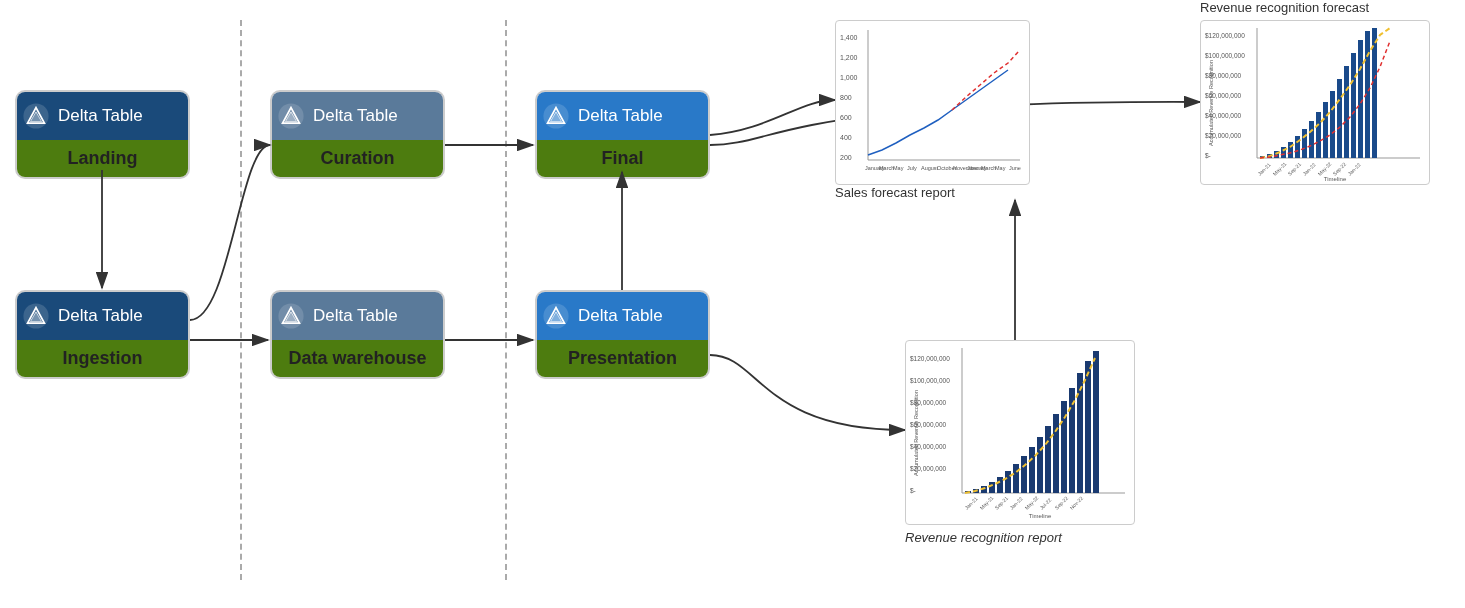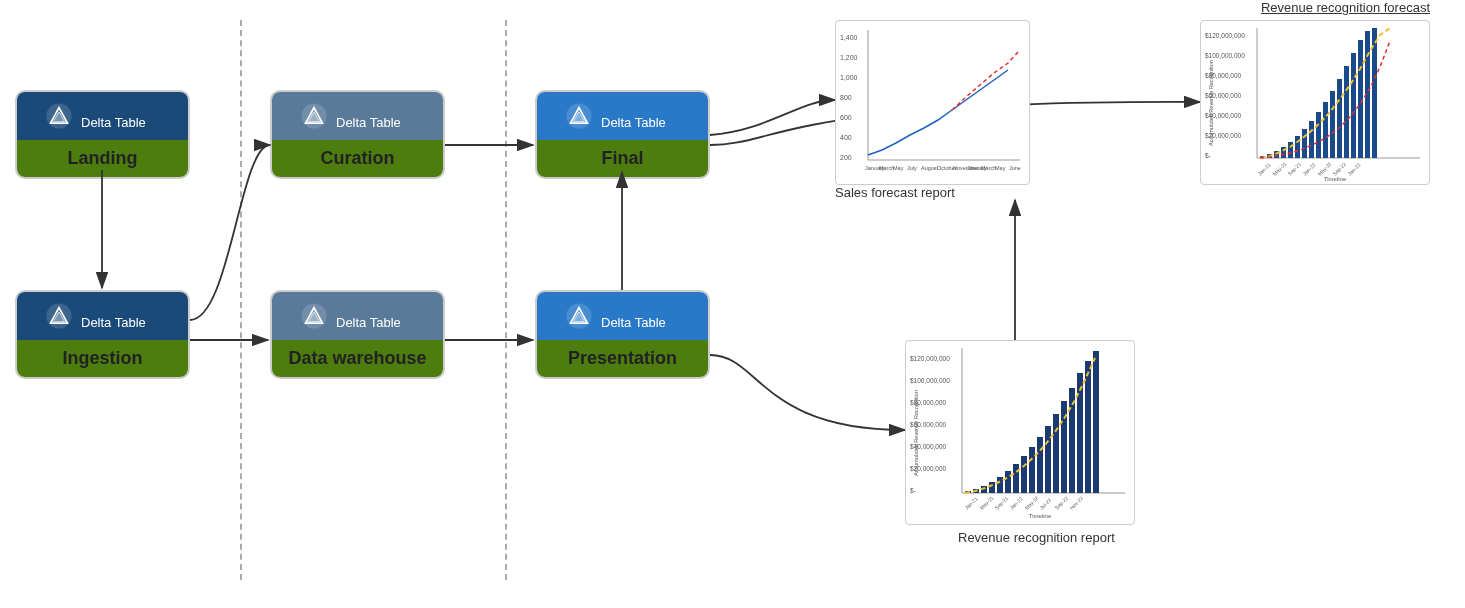--- a/index.html
+++ b/index.html
@@ -22,25 +22,25 @@
     
     .dt-node {
       position: absolute;
       border-radius: 10px;
       overflow: hidden;
       border: 2px solid #ccc;
       width: 175px;
     }
     .dt-node .header {
       display: flex;
-      align-items: flex-end;
+      align-items: center;
       gap: 8px;
-      padding: 10px 28px;
+      padding: 10px 5px;
       color: white;
-      font-size: 13px;
+      font-size: 17px;
       font-weight: 500;
     }
     .dt-node .header .delta-icon {
       width: 28px;
       height: 28px;
       flex-shrink: 0;
     }
     .dt-node .label {
       background: #4d7c0f;
       text-align: center;
@@ -277,21 +277,21 @@
       <text x="83" y="148" font-size="5" fill="#555" transform="rotate(-45,90,148)">Sep-21</text>
       <text x="98" y="148" font-size="5" fill="#555" transform="rotate(-45,105,148)">Jan-22</text>
       <text x="113" y="148" font-size="5" fill="#555" transform="rotate(-45,120,148)">May-22</text>
       <text x="128" y="148" font-size="5" fill="#555" transform="rotate(-45,135,148)">Sep-22</text>
       <text x="143" y="148" font-size="5" fill="#555" transform="rotate(-45,150,148)">Jan-22</text>
 
       <text x="130" y="158" font-size="6" fill="#555" text-anchor="middle">Timeline</text>
       <text x="8" y="80" font-size="5.5" fill="#555" transform="rotate(-90,8,80)" text-anchor="middle">Accumulated Revenue Recognition</text>
     </svg>
   </div>
-  <div class="chart-caption" style="left:1200px; top:0px; width:230px; font-size:13px; text-align:right;text-decoration:underline;">Revenue recognition forecast</div>
+  <div class="chart-caption" style="left:1200px; top:0px; width:230px; font-size:13px; text-align:left;">Revenue recognition forecast</div>
 
   <div class="chart-thumb" style="left:905px; top:340px; width:230px; height:185px;">
     <svg width="220" height="180" style="display:block; margin:2px auto 0;">
 
       <line x1="52" y1="5" x2="52" y2="150" stroke="#999" stroke-width="1"></line>
       <line x1="52" y1="150" x2="215" y2="150" stroke="#999" stroke-width="1"></line>
 
       <text x="0" y="150" font-size="6.5" fill="#555">$-</text>
       <text x="0" y="128" font-size="6.5" fill="#555">$20,000,000</text>
       <text x="0" y="106" font-size="6.5" fill="#555">$40,000,000</text>
@@ -326,15 +326,15 @@
       <text x="100" y="162" font-size="5" fill="#555" transform="rotate(-45,107,162)">Jan-22</text>
       <text x="115" y="162" font-size="5" fill="#555" transform="rotate(-45,122,162)">May-22</text>
       <text x="130" y="162" font-size="5" fill="#555" transform="rotate(-45,137,162)">Jul-22</text>
       <text x="145" y="162" font-size="5" fill="#555" transform="rotate(-45,152,162)">Sep-22</text>
       <text x="160" y="162" font-size="5" fill="#555" transform="rotate(-45,167,162)">Nov-22</text>
 
       <text x="130" y="175" font-size="6" fill="#555" text-anchor="middle">Timeline</text>
       <text x="8" y="90" font-size="5.5" fill="#555" transform="rotate(-90,8,90)" text-anchor="middle">Accumulated Revenue Recognition</text>
     </svg>
   </div>
-  <div class="chart-caption" style="left:958px; top:530px; width:230px;">Revenue recognition report</div>
+  <div class="chart-caption" style="left:905px; top:530px; width:230px;font-style:italic;">Revenue recognition report</div>
 
 </div>
 
 </body></html>

